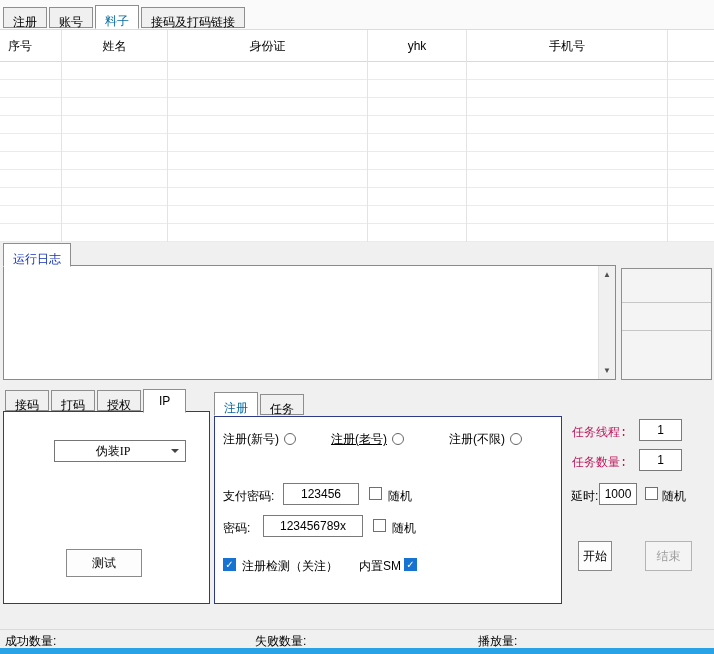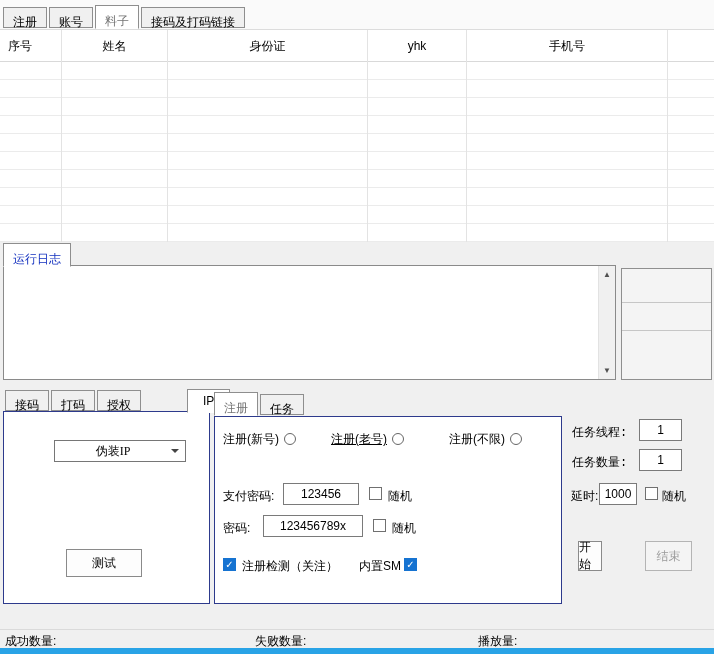--- a/index.html
+++ b/index.html
@@ -4,21 +4,21 @@
 <style>
   * { margin:0; padding:0; box-sizing:border-box; }
   body { font-family:"Liberation Sans","DejaVu Sans",sans-serif; font-size:12px; color:#000; background:#fff; }
   #app { position:relative; width:714px; height:654px; background:#f0f0f0; overflow:hidden; }
 
   .topband { position:absolute; left:0; top:0; width:714px; height:29px; background:#fafafa; }
 
   .tabstrip { position:absolute; display:flex; align-items:flex-end; z-index:5; }
   .tab { height:21px; line-height:20px; padding:4px 9px; border:1px solid #8e8e8e; background:#f0f0f0; margin-right:2px; white-space:nowrap; cursor:default; }
   .tab.sel { height:24px; line-height:23px; background:#fff; border-bottom-color:#fff; margin-bottom:-1px; }
-  .red { color:#737373; }
+  .red { color:#0369a1; }
   .blue-text { color:#1330bf; }
 
   
   .dtable { position:absolute; left:0; top:29px; width:714px; height:213px; background:#fff; display:flex; border-top:1px solid #dcdcdc; }
   .col { height:100%; border-right:1px solid #e3e3e3; display:flex; flex-direction:column; }
   .col:last-child { border-right:none; }
   .col .hdr { height:32px; line-height:32px; text-align:center; border-bottom:1px solid #d9d9d9; background:#fff; overflow:hidden; }
   .col .hdr.left { text-align:left; padding-left:8px; }
   .col .bd { flex:1; background:repeating-linear-gradient(to bottom, #ffffff 0 17px, #ebebeb 17px 18px); }
   .c0{width:62px} .c1{width:106px} .c2{width:200px} .c3{width:99px} .c4{width:201px} .c5{width:46px}
@@ -42,21 +42,21 @@
 
   .inp { position:absolute; border:1px solid #7a7a7a; background:#fff; height:22px; text-align:center; font-size:12px; font-family:inherit; padding:0 2px; }
 
   .chk { position:absolute; width:13px; height:13px; border:1px solid #707070; background:#fff; font-size:10px; line-height:12px; text-align:center; color:#fff; }
   .chk.on { background:#1673d1; border-color:#1673d1; }
 
   .radio-group { position:absolute; white-space:nowrap; }
   .radio { display:inline-block; width:12px; height:12px; border:1px solid #666; border-radius:50%; background:#fff; vertical-align:-2px; margin-left:5px; }
 
   .lbl { position:absolute; white-space:nowrap; }
-  .orange { color:#000000;font-family:Liberation Mono, monospace; }
+  .orange { color:#be185d;font-family:Liberation Mono, monospace; }
 
   .statusbar { position:absolute; left:0; top:629px; width:714px; height:19px; background:#f0f0f0; border-top:1px solid #dadada; }
   .bluestrip { position:absolute; left:0; top:648px; width:714px; height:6px; background:#29a3e6; }
 </style>
 </head>
 <body>
 
 <div id="app">
 
   <div class="topband"></div>
@@ -108,21 +108,21 @@
   <div class="minigrid">
     <div class="mg-row" style="height:34px;"></div>
     <div class="mg-row" style="height:28px;"></div>
     <div style="height:47px;"></div>
   </div>
 
   <div class="tabstrip" style="left:5px; top:389px;align-items:center;">
     <div class="tab">接码</div>
     <div class="tab">打码</div>
     <div class="tab">授权</div>
-    <div class="tab sel" style="padding:0 15px;margin-left:44px;">IP</div>
+    <div class="tab sel" style="padding:0 15px;">IP</div>
   </div>
 
   <div class="navy-panel" style="left:3px; top:411px; width:207px; height:193px;">
     <div class="combo" style="left:50px; top:28px; width:132px;font-family:Liberation Serif, serif;">
       <span class="cval">伪装IP</span>
       <span class="caret"></span>
     </div>
     <div class="btn" style="left:62px; top:137px; width:76px; height:28px;">测试</div>
   </div>
 
@@ -162,21 +162,21 @@
   <input class="inp" style="left: 639px; top: 419px; width: 43px;" value="1">
 
   <div class="lbl orange" style="left:572px; top:454px;">任务数量:</div>
   <input class="inp" style="left: 639px; top: 449px; width: 43px;" value="1">
 
   <div class="lbl" style="left:571px; top:488px;">延时:</div>
   <input class="inp" style="left: 599px; top: 483px; width: 38px;" value="1000">
   <span class="chk" style="left:645px; top:487px;"></span>
   <div class="lbl" style="left:662px; top:488px;">随机</div>
 
-  <div class="btn" style="left:578px; top:541px; width:24px; height:30px;">开始</div>
+  <div class="btn" style="left:578px; top:541px; width:34px; height:30px;">开始</div>
   <div class="btn dis" style="left:645px; top:541px; width:47px; height:30px;">结束</div>
 
   <div class="statusbar">
     <div class="lbl" style="left:5px; top:3px;">成功数量:</div>
     <div class="lbl" style="left:255px; top:3px;">失败数量:</div>
     <div class="lbl" style="left:478px; top:3px;">播放量:</div>
   </div>
 
   <div class="bluestrip"></div>
 

